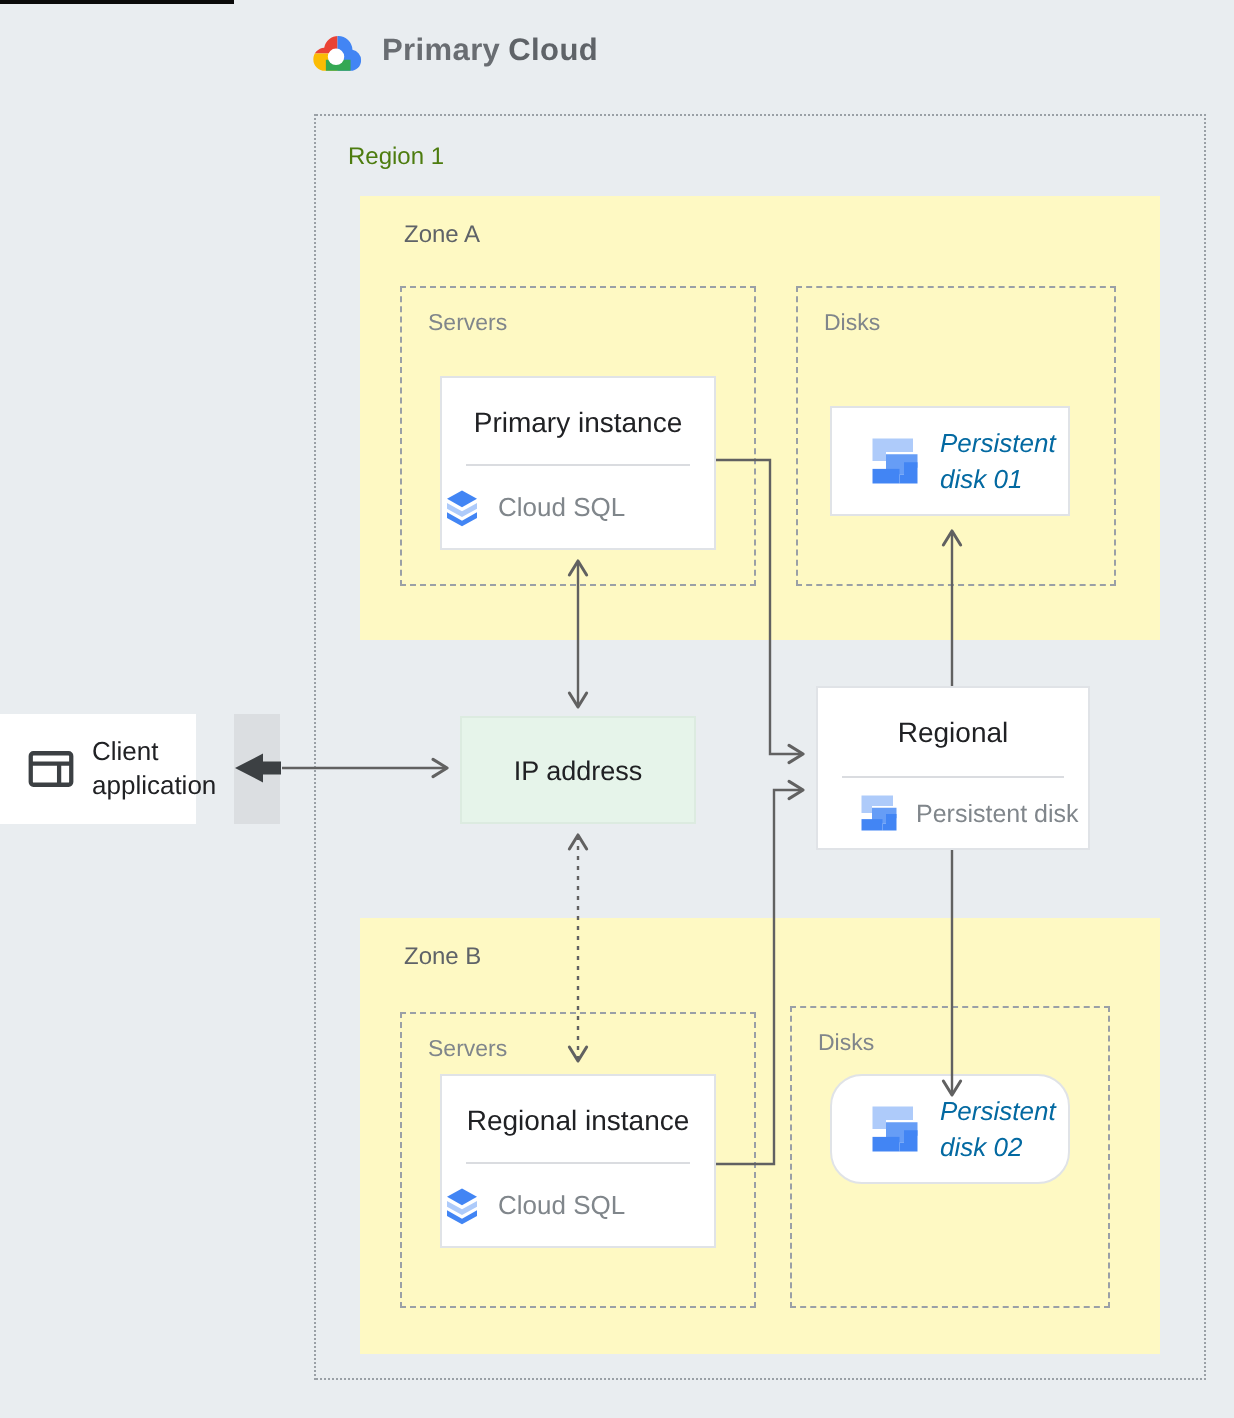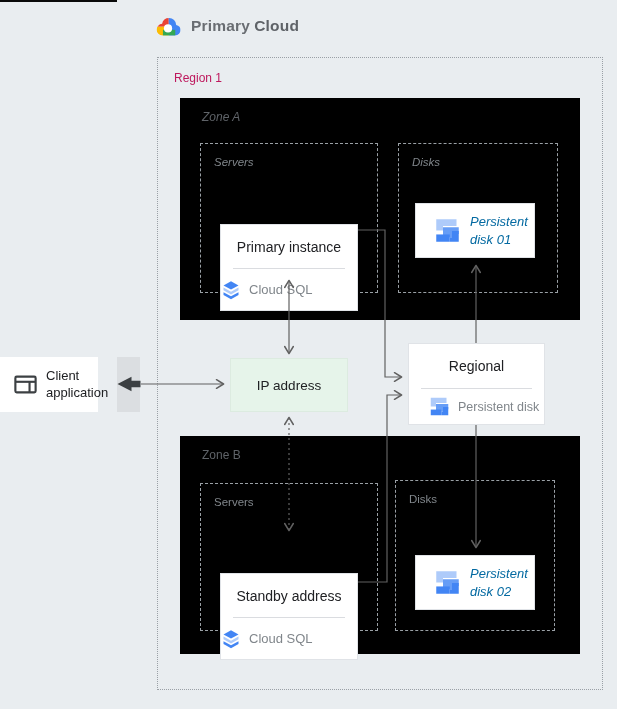--- a/index.html
+++ b/index.html
@@ -16,52 +16,52 @@
 
   
   .brand{position:absolute;left:154px;top:15px;display:flex;align-items:center;gap:8px;}
   .brand-text{font-size:15.5px;color:#5f6368;letter-spacing:.2px;}
   .brand-text .w1{font-weight:700;opacity:.92;}
   .brand-text .w2{font-weight:700;margin-left:4px;}
 
   
   .region{position:absolute;left:157px;top:57px;width:446px;height:633px;
     border:1px dotted #9aa0a6;box-sizing:border-box;}
-  .region-label{position:absolute;left:16px;top:13px;font-size:12px;color:#be185d;}
+  .region-label{position:absolute;left:16px;top:13px;font-size:12px;color:#4d7c0f;}
 
   
   .zone{position:absolute;box-sizing:border-box;}
-  .zone-a{left:180px;top:98px;width:400px;height:222px;background:#000000;font-style:italic;}
-  .zone-b{left:180px;top:436px;width:400px;height:218px;background:#000000;}
+  .zone-a{left:180px;top:98px;width:400px;height:222px;background:#fef9c3;}
+  .zone-b{left:180px;top:459px;width:400px;height:218px;background:#fef9c3;}
   .zone-label{position:absolute;left:22px;top:12px;font-size:12px;color:#5f6368;}
 
   .inner-box{position:absolute;border:1px dashed #9aa0a6;box-sizing:border-box;}
   .inner-label{position:absolute;left:13px;top:12px;font-size:11.5px;color:#80868b;}
   .ib-servers-a{left:20px;top:45px;width:178px;height:150px;}
   .ib-disks-a{left:218px;top:45px;width:160px;height:150px;}
   .ib-servers-b{left:20px;top:47px;width:178px;height:148px;}
   .ib-disks-b{left:215px;top:44px;width:160px;height:151px;}
 
   
   .card{position:absolute;background:#fff;border:1px solid #e0e3e7;box-sizing:border-box;}
-  .instance-card{width:138px;height:87px;display:flex;flex-direction:column;margin-top:36px;}
+  .instance-card{width:138px;height:87px;display:flex;flex-direction:column;}
   .card-title{flex:0 0 43px;display:flex;align-items:center;justify-content:center;
     font-size:14px;color:#202124;}
   .card-divider{height:1px;background:#dadce0;margin:0 12px;}
   .card-product{flex:1;display:flex;align-items:center;gap:8px;
     font-size:13px;color:#80868b;}
 
   .primary-card{left:220px;top:188px;}
   .standby-card{left:220px;top:537px;}
 
   .disk-card{width:120px;height:55px;display:flex;align-items:center;gap:9px;
     padding-left:18px;}
   .disk-card .disk-label{font-size:13px;color:#0369a1;line-height:1.35;width:68px;font-style:italic;}
   .disk01-card{left:415px;top:203px;}
-  .disk02-card{left:415px;top:555px;}
+  .disk02-card{left:415px;top:537px;border-radius:16px;}
 
   .regional-card{left:408px;top:343px;width:137px;height:82px;display:flex;flex-direction:column;}
   .regional-card .card-title{flex:0 0 44px;}
   .regional-card .card-product{justify-content:flex-start;padding-left:20px;font-size:12.5px;}
 
   .ip-card{left:230px;top:358px;width:118px;height:54px;background:#e6f4ea;
     border:1px solid #dcebe0;display:flex;align-items:center;justify-content:center;
     font-size:13.5px;color:#202124;}
 
   .client-card{left:0;top:357px;width:98px;height:55px;border:none;
@@ -182,21 +182,21 @@
         <rect x="3" y="5" width="18" height="14" rx="1.2"></rect>
         <path d="M3 9.6 H21"></path>
         <path d="M15.6 9.6 V19"></path>
       </svg>
     </span>
     <span class="client-label">Client application</span>
   </div>
   <div class="client-tail"></div>
 
   <div class="card instance-card standby-card">
-    <div class="card-title">Standby address</div>
+    <div class="card-title">Regional instance</div>
     <div class="card-divider"></div>
     <div class="card-product">
       <span class="icon">
         <svg width="20" height="24" viewBox="0 0 24 24">
           <path d="M12 1.5 L21 6.5 L12 11.5 L3 6.5 Z" fill="#4285f4"></path>
           <path d="M3 9 L12 14 L21 9 L21 12.4 L12 17.4 L3 12.4 Z" fill="#aecbfa"></path>
           <path d="M3 14.6 L12 19.6 L21 14.6 L21 18 L12 23 L3 18 Z" fill="#4285f4"></path>
         </svg>
       </span>
       <span>Cloud SQL</span>

